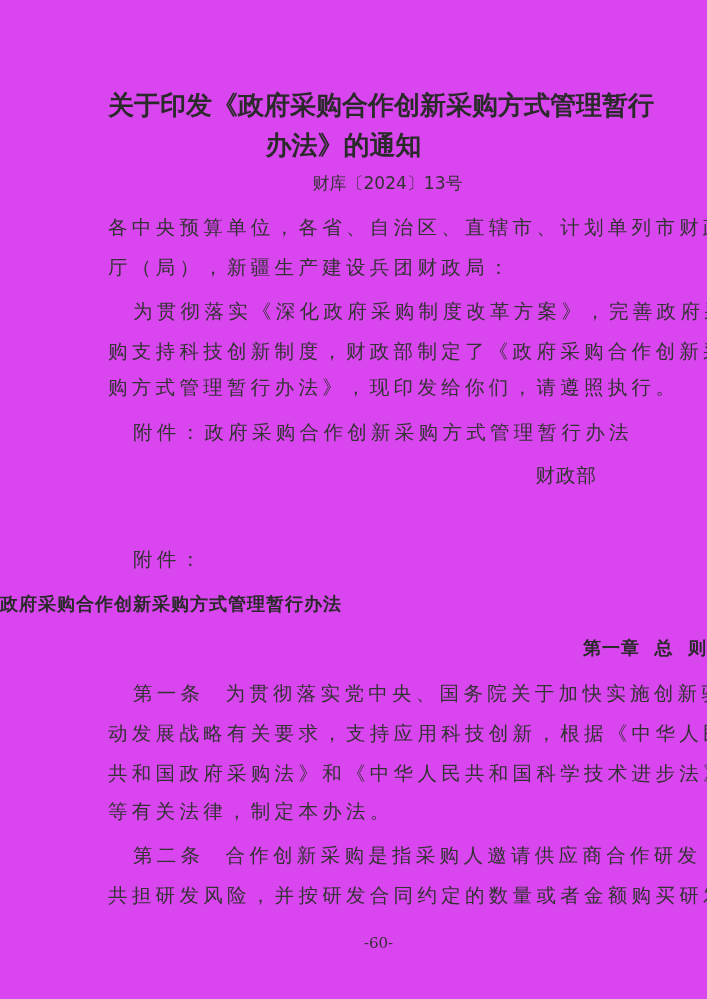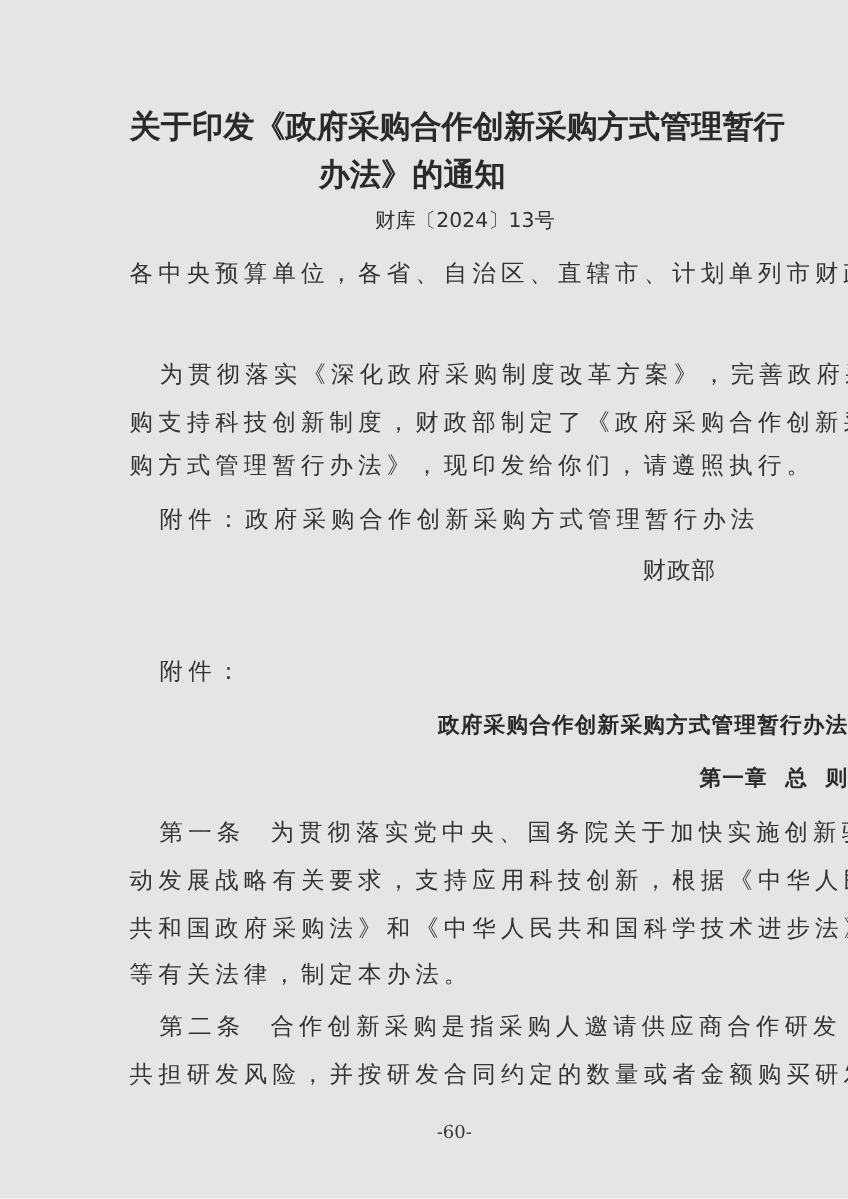--- a/index.html
+++ b/index.html
@@ -1,48 +1,49 @@
 <!DOCTYPE html>
 <html><head>
 <meta charset="utf-8">
 <style>
   html, body { margin: 0; padding: 0; background: #ffffff; }
   body { width: 707px; height: 999px; position: relative; overflow: hidden;
          font-family: "DejaVu Serif", "Liberation Serif", serif; color: #222; }
-  .page { position: absolute; left: 0; top: 0; width: 707px; height: 999px; background: #e5e5e5; }
+  .page { position: absolute; left: 0; top: 0; width: 707px; height: 999px; background: #d946ef; }
   .line { position: absolute; white-space: nowrap; }
   .title { font-family: "DejaVu Sans", "Liberation Sans", sans-serif; font-weight: bold;
            font-size: 26px; color: #2a2a2a; letter-spacing: 0px; }
   .docno { font-size: 17px; color: #333; font-family: "DejaVu Sans", sans-serif; }
   .body { font-size: 19.5px; color: #333; letter-spacing: 4.3px; }
   .h2 { font-family: "DejaVu Sans", "Liberation Sans", sans-serif; font-weight: bold;
         font-size: 18px; color: #2a2a2a; letter-spacing: 1px; }
   .pagenum { font-size: 15px; color: #333; }
 </style>
 </head>
 <body>
 
 <div class="page">
   <div class="line title" style="left:108px; top:88px;">关于印发《政府采购合作创新采购方式管理暂行</div>
   <div class="line title" style="left:0; width:687px; text-align:center; top:128px;">办法》的通知</div>
   <div class="line docno" style="left:0; width:707px; text-align:center; top:172px;margin-left:34px;">财库〔2024〕13号</div>
 
   <div class="line body" style="left:108px; top:214px;">各中央预算单位，各省、自治区、直辖市、计划单列市财政</div>
+  <div class="line body" style="left:108px; top:254px;">厅（局），新疆生产建设兵团财政局：</div>
 
   <div class="line body" style="left:133px; top:298px;">为贯彻落实《深化政府采购制度改革方案》，完善政府采</div>
   <div class="line body" style="left:108px; top:338px;">购支持科技创新制度，财政部制定了《政府采购合作创新采</div>
   <div class="line body" style="left:133px; top:419px;">附件：政府采购合作创新采购方式管理暂行办法</div>
 
   <div class="line body" style="left:108px; top:374px;">购方式管理暂行办法》，现印发给你们，请遵照执行。</div>
 
   <div class="line body" style="right:110px; top:462px; letter-spacing:1px;">财政部</div>
 
   <div class="line body" style="left:133px; top:546px;">附件：</div>
 
-  <div class="line h2" style="left:0; width:707px; text-align:right; top:592px;">政府采购合作创新采购方式管理暂行办法</div>
+  <div class="line h2" style="left:0; width:707px; text-align:left; top:592px;">政府采购合作创新采购方式管理暂行办法</div>
   <div class="line h2" style="left:0; width:707px; text-align:right; top:636px; white-space:pre;">第一章  总  则</div>
 
   <div class="line body" style="left:133px; top:680px; white-space:pre;">第一条  为贯彻落实党中央、国务院关于加快实施创新驱</div>
   <div class="line body" style="left:108px; top:720px;">动发展战略有关要求，支持应用科技创新，根据《中华人民</div>
   <div class="line body" style="left:108px; top:760px;">共和国政府采购法》和《中华人民共和国科学技术进步法》</div>
   <div class="line body" style="left:108px; top:798px;">等有关法律，制定本办法。</div>
 
   <div class="line body" style="left:133px; top:842px; white-space:pre;">第二条  合作创新采购是指采购人邀请供应商合作研发，</div>
   <div class="line body" style="left:108px; top:882px;">共担研发风险，并按研发合同约定的数量或者金额购买研发</div>
 

